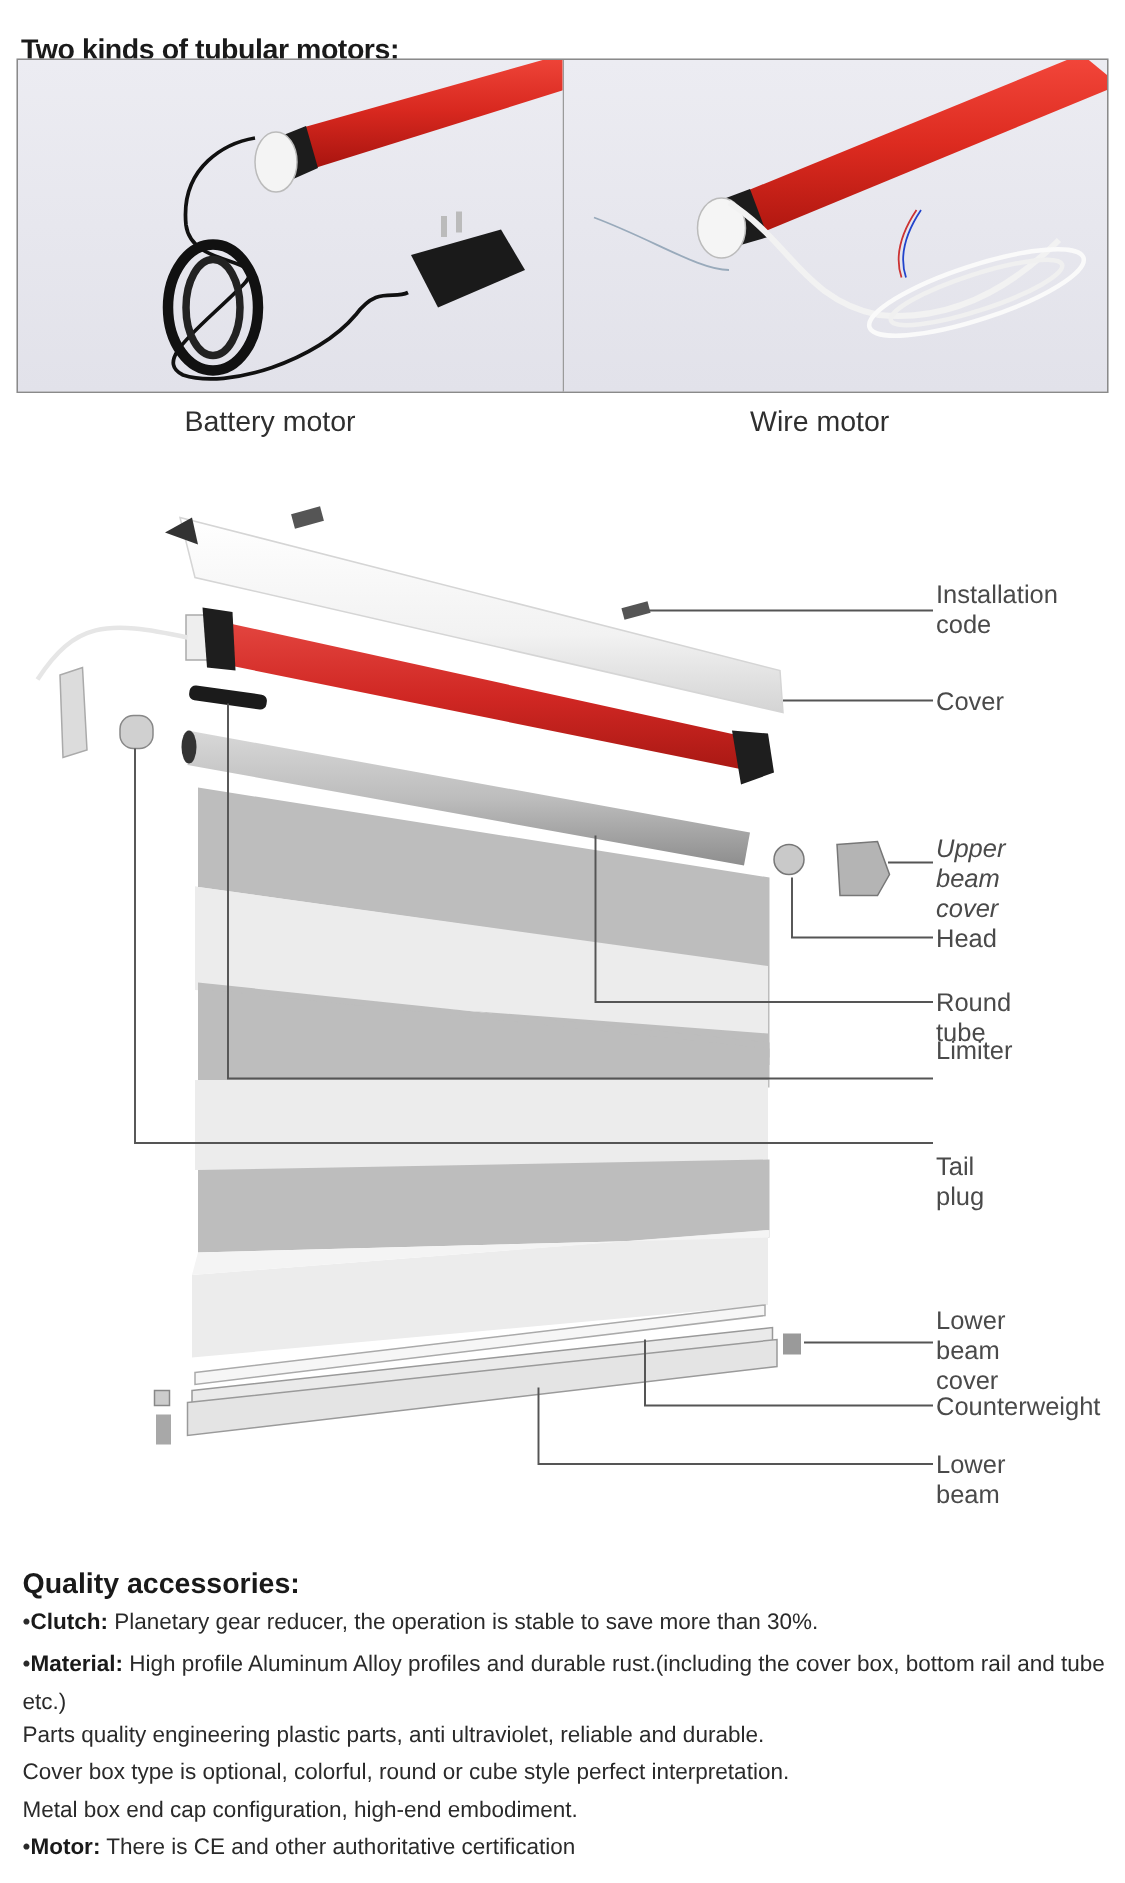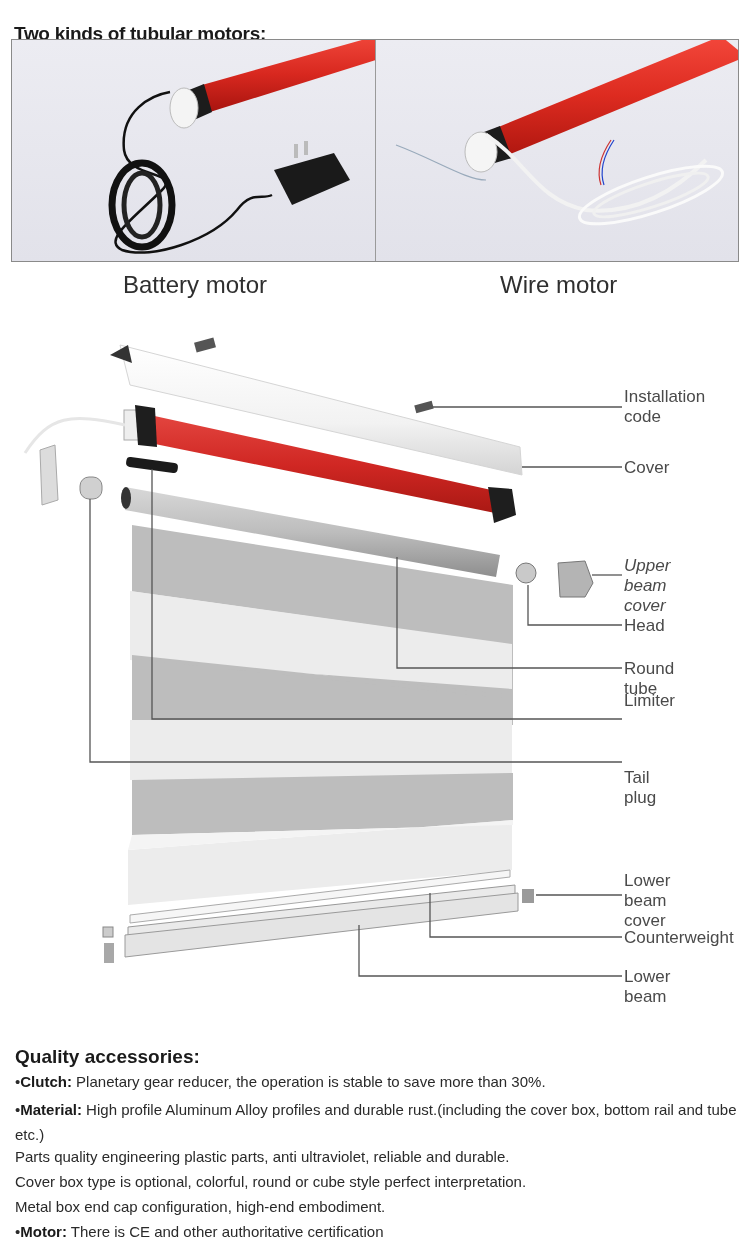--- a/index.html
+++ b/index.html
@@ -6,21 +6,21 @@
   body { width: 750px; height: 1255px; position: relative; overflow: hidden;
          font-family: "Liberation Sans", sans-serif; color: #333; }
   .abs { position: absolute; }
   .title { left: 14px; top: 3px; font-size: 19px; font-weight: bold; color: #1a1a1a; letter-spacing: -0.3px; margin-top: 20px; }
   .photo-frame { left: 11px; top: 39px; width: 728px; height: 223px; border: 1px solid #8a8a8a;
                  background: #e9e9ef; box-sizing: border-box; }
   .photo { position: absolute; top: 0; height: 100%; overflow: hidden; }
   .photo svg { display: block; }
   .photo.left { left: 0; width: 364px; border-right: 1px solid #9a9a9a; box-sizing: border-box; }
   .photo.right { left: 364px; width: 362px; }
-  .caption { top: 271px; font-size: 24px; color: #2f2f2f; }
+  .caption { top: 271px; font-size: 19px; color: #2f2f2f; }
   .caption.c1 { left: 123px; }
   .caption.c2 { left: 500px; }
   .diagram { left: 0; top: 315px; width: 674px; height: 690px; }
   .label { font-size: 17px; color: #4a4a4a; line-height: 20px; white-space: pre-line; }
   .section-title { left: 15px; top: 1046px; font-size: 19px; font-weight: bold; color: #1a1a1a; }
   .para { left: 15px; font-size: 15px; color: #2a2a2a; line-height: 20px; width: 725px; }
   .para b { color: #1a1a1a; }
 </style>
 </head>
 <body>

